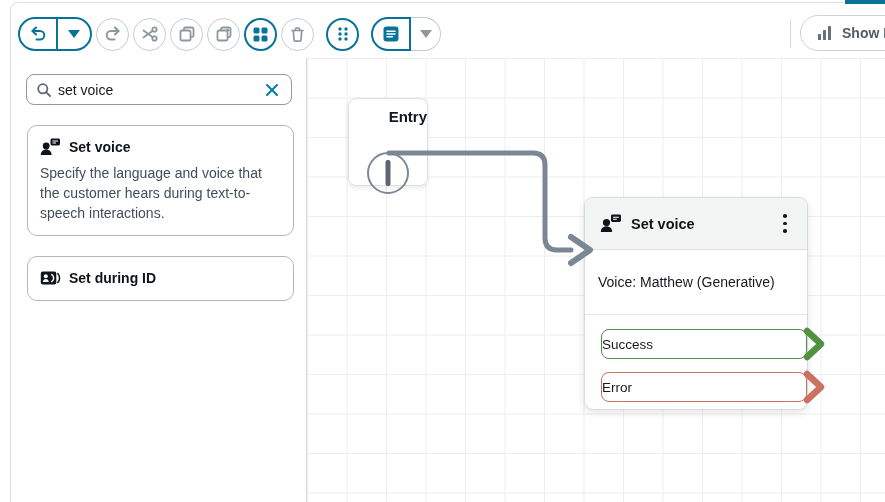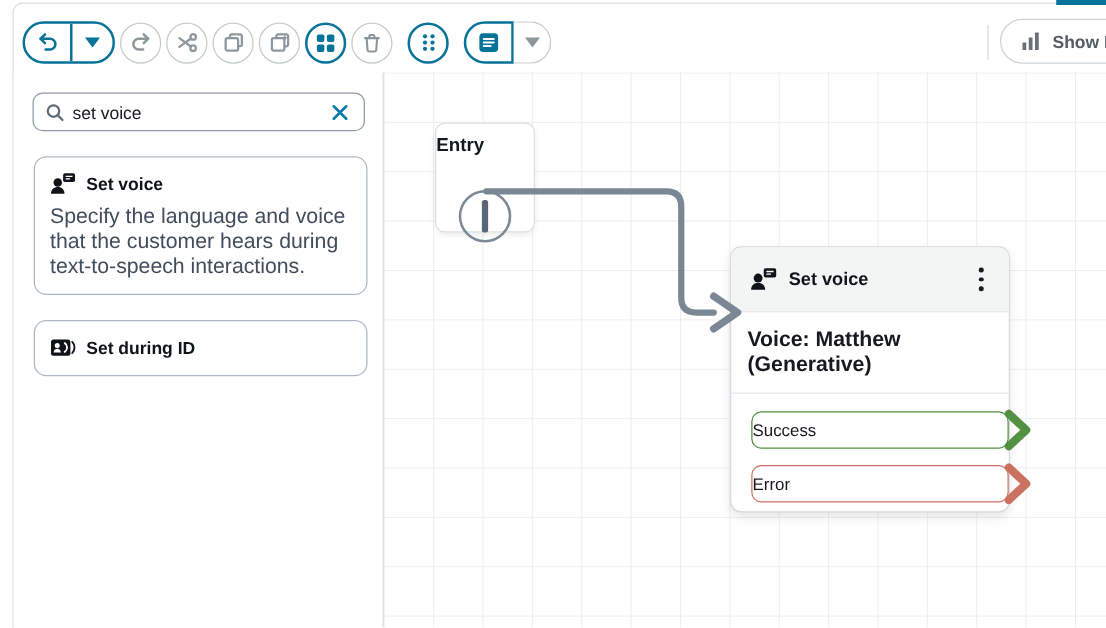--- a/index.html
+++ b/index.html
@@ -41,44 +41,44 @@
   .sb-collapse { cursor:pointer; display:flex; align-items:center; padding:2px; }
   .search-box { margin:16px 14px 0 15px; height:31px; border:1px solid #8d99a8; border-radius:8px;
     display:flex; align-items:center; padding:0 9px; background:#fff; }
   .search-box input { border:none; outline:none; flex:1; font-size:14px; color:#16191f; margin-left:6px;
     font-family:"Liberation Sans", sans-serif; background:transparent; }
   .clear-x { cursor:pointer; display:flex; align-items:center; padding:2px; }
   .sb-card { margin:20px 12px 0 16px; border:1px solid #aeb8c2; border-radius:10px; padding:11px 12px 12px 12px;
     background:#fff; cursor:grab; }
   .sb-card .card-head { display:flex; align-items:center; gap:8px; }
   .sb-card .card-title { font-size:14px; font-weight:bold; color:#0f141a; }
-  .sb-card .card-desc { font-size:17px; color:#414d5c; line-height:20px; margin-top:6px; }
+  .sb-card .card-desc { font-size:14px; color:#414d5c; line-height:20px; margin-top:6px; }
 
   
   .canvas { position:absolute; left:307px; top:58px; width:578px; height:444px; background:#fff;
     background-image:linear-gradient(#ecedef 1px, transparent 1px), linear-gradient(90deg,#ecedef 1px, transparent 1px);
     background-size:39.5px 39.5px; }
 
   .entry-card { position:absolute; left:41px; top:40px; width:80px; height:88px; background:#fff;
     border:1px solid #dde0e3; border-radius:8px; box-shadow:0 2px 5px rgba(0,0,0,0.08); cursor:grab; }
-  .entry-label { text-align:left; font-weight:bold; font-size:15px; margin-top:9px; color:#101820; }
+  .entry-label { text-align:right; font-weight:bold; font-size:15px; margin-top:9px; color:#101820; }
   .entry-port { position:absolute; left:50%; top:53px; transform:translate(-50%,0); width:42px; height:42px;
     border:2.5px solid #7d8897; border-radius:50%; background:transparent; }
   .entry-bar { position:absolute; left:50%; top:50%; transform:translate(-50%,-50%); width:5px; height:26px;
     background:#5a6673; border-radius:2px; }
 
   .node { position:absolute; left:277px; top:139px; width:224px; height:213px; background:#fff;
     border:1px solid #d6dbdf; border-radius:9px; box-shadow:0 3px 8px rgba(0,0,0,0.10); cursor:grab; }
   .node-header { height:52px; background:#f3f4f4; border-bottom:1px solid #dde1e4; border-radius:8px 8px 0 0;
     display:flex; align-items:center; padding:0 10px 0 15px; }
   .node-title { font-size:14.5px; font-weight:bold; margin-left:9px; flex:1; color:#0f141a; }
   .kebab { width:24px; height:30px; display:flex; flex-direction:column; align-items:center; justify-content:center;
     gap:4px; cursor:pointer; }
   .kebab span { width:3.5px; height:3.5px; border-radius:50%; background:#16191f; }
-  .node-param { height:64px; display:flex; align-items:center; padding:0 13px; font-size:17px; color:#16191f;font-weight:bold; }
+  .node-param { height:64px; display:flex; align-items:center; padding:0 13px; font-size:14px; color:#16191f; }
   .node-divider { height:1px; background:#e4e7ea; }
   .ports { padding:14px 0 10px 16px; display:flex; flex-direction:column; gap:13px; }
   .port { position:relative; height:30px; border-radius:8px; display:flex; align-items:center;
     padding-left:0; font-size:13.5px; background:#fff; cursor:pointer; }
   .port.success { border:1.5px solid #519141; }
   .port.error { border:1.5px solid #cb7161;text-align:right; }
   .port-chevron { position:absolute; right:-21px; top:50%; transform:translateY(-50%); }
 
   .connector-svg { position:absolute; left:0; top:0; width:578px; height:444px; pointer-events:none; z-index:15; }
   svg { display:block; }

